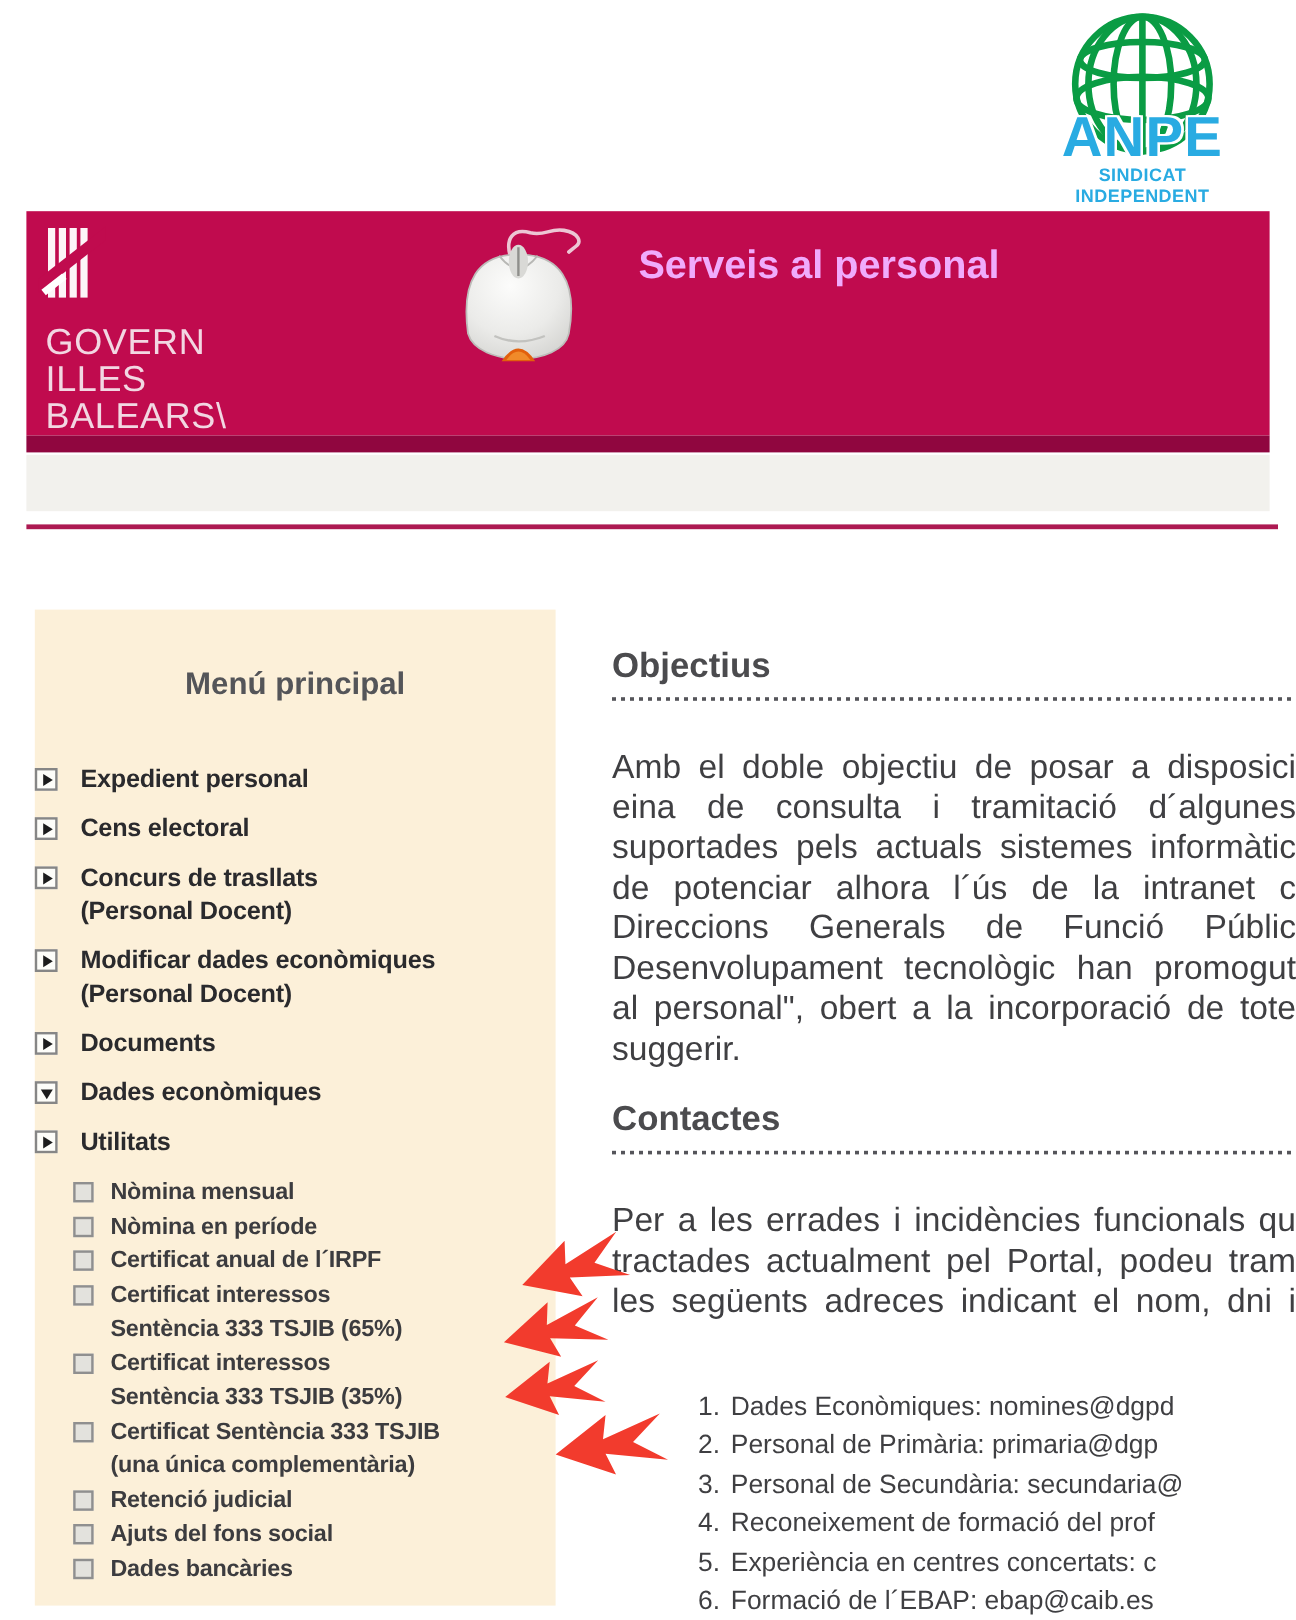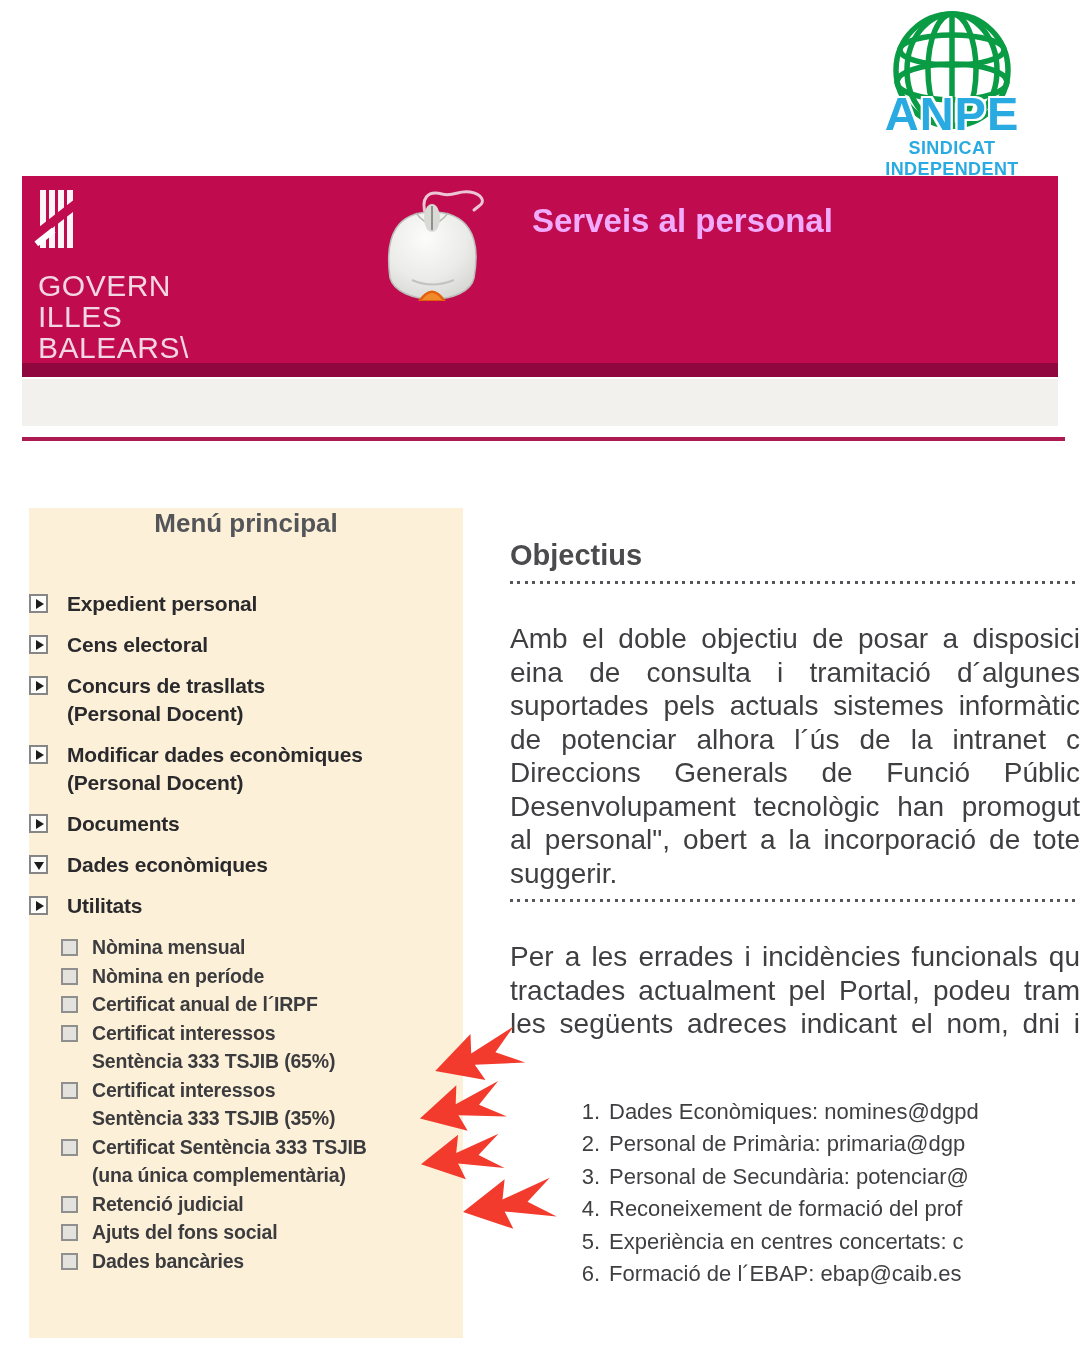--- a/index.html
+++ b/index.html
@@ -5,39 +5,39 @@
   html,body{margin:0;padding:0;background:#fff;}
   .page{position:relative;width:1080px;height:1350px;overflow:hidden;background:#fff;
         font-family:"Liberation Sans",sans-serif;}
 
   
   .anpe{position:absolute;left:860px;top:6px;width:184px;height:166px;text-align:center;}
   .anpe-globe{position:absolute;left:12px;top:0;}
   .anpe-acronym{position:relative;margin-top:86px;font-size:47px;font-weight:700;color:#29abe2;
     letter-spacing:1px;line-height:44px;
     text-shadow:-2px 0 #fff,2px 0 #fff,0 -2px #fff,0 2px #fff,-2px -2px #fff,2px 2px #fff,-2px 2px #fff,2px -2px #fff;}
-  .anpe-sub1{position:relative;font-size:18px;font-weight:700;color:#29abe2;letter-spacing:.4px;margin-top:2px;}
+  .anpe-sub1{position:relative;font-size:15px;font-weight:700;color:#29abe2;letter-spacing:.4px;margin-top:2px;}
   .anpe-sub2{position:relative;font-size:14px;font-weight:700;color:#ef4444;letter-spacing:2px;margin-top:4px;}
 
   
   .hdr{position:absolute;left:22px;top:176px;width:1036px;height:187px;background:#c00b4e;}
   .hdr-strip{position:absolute;left:22px;top:363px;width:1036px;height:14px;background:#90063f;}
   .govflag{position:absolute;left:10px;top:12px;}
   .govtext{position:absolute;left:16px;top:94px;color:#f2d7e2;font-size:30px;line-height:31px;
            letter-spacing:.5px;font-weight:400;white-space:pre;}
   .mouse{position:absolute;left:346px;top:6px;}
   .hdr-title{position:absolute;left:510px;top:26px;color:#f0abfc;font-size:33px;font-weight:700;}
 
   
   .gray-band{position:absolute;left:22px;top:379px;width:1036px;height:47px;background:#f2f1ed;}
   .thin-rule{position:absolute;left:22px;top:437px;width:1043px;height:4px;background:#ad1a52;}
 
   
   .sidebar{position:absolute;left:29px;top:508px;width:434px;height:830px;background:#fcf0d9;}
-  .menu-title{text-align:center;font-size:26px;font-weight:700;color:#545559;height:32px;}
+  .menu-title{padding-top:46px;text-align:center;font-size:26px;font-weight:700;color:#545559;height:32px;}
   .menu{margin-top:50px;}
   .mi{display:flex;margin-bottom:13px;}
   .mi .txt{font-size:21px;font-weight:700;color:#2a2a2d;line-height:28px;letter-spacing:-.2px;}
   .nodebox{flex:0 0 auto;width:15px;height:15px;border:2px solid #868686;background:#fdfdf9;
            margin:4px 19px 0 0;display:flex;align-items:center;justify-content:center;}
   .tri-right{width:0;height:0;border-left:8px solid #1c1c1c;border-top:5px solid transparent;border-bottom:5px solid transparent;margin-left:2px;}
   .tri-down{width:0;height:0;border-top:8px solid #1c1c1c;border-left:5px solid transparent;border-right:5px solid transparent;margin-top:2px;}
   .smi{display:flex;margin-left:32px;margin-bottom:0;}
   .smi .cb{flex:0 0 auto;width:13px;height:13px;border:2px solid #8f8f8f;background:#e3e2dd;margin:6px 14px 0 0;}
   .smi .txt{font-size:19.5px;font-weight:700;color:#3c3c3f;line-height:28.5px;letter-spacing:-.2px;}
@@ -239,39 +239,40 @@
       <div class="pl jl">Amb el doble objectiu de posar a disposici</div>
       <div class="pl jl">eina de consulta i tramitació d´algunes</div>
       <div class="pl jl">suportades pels actuals sistemes informàtic</div>
       <div class="pl jl">de potenciar alhora l´ús de la intranet c</div>
       <div class="pl jl">Direccions Generals de Funció Públic</div>
       <div class="pl jl">Desenvolupament tecnològic han promogut</div>
       <div class="pl jl">al personal", obert a la incorporació de tote</div>
       <div class="pl">suggerir.</div>
     </div>
 
+    <div class="sec-h sec2">Contactes</div>
     <div class="dotline"></div>
     <div class="para">
       <div class="pl jl">Per a les errades i incidències funcionals qu</div>
       <div class="pl jl">tractades actualment pel Portal, podeu tram</div>
       <div class="pl jl">les següents adreces indicant el nom, dni i</div>
     </div>
 
     <div class="clist">
       <div class="cli">
         <span class="num">1.</span>
           <span>Dades Econòmiques: nomines@dgpd</span>
       </div>
       <div class="cli">
         <span class="num">2.</span>
           <span>Personal de Primària: primaria@dgp</span>
       </div>
       <div class="cli">
         <span class="num">3.</span>
-          <span>Personal de Secundària: potenciar@</span>
+          <span>Personal de Secundària: secundaria@</span>
       </div>
       <div class="cli">
         <span class="num">4.</span>
           <span>Reconeixement de formació del prof</span>
       </div>
       <div class="cli">
         <span class="num">5.</span>
           <span>Experiència en centres concertats: c</span>
       </div>
       <div class="cli">

